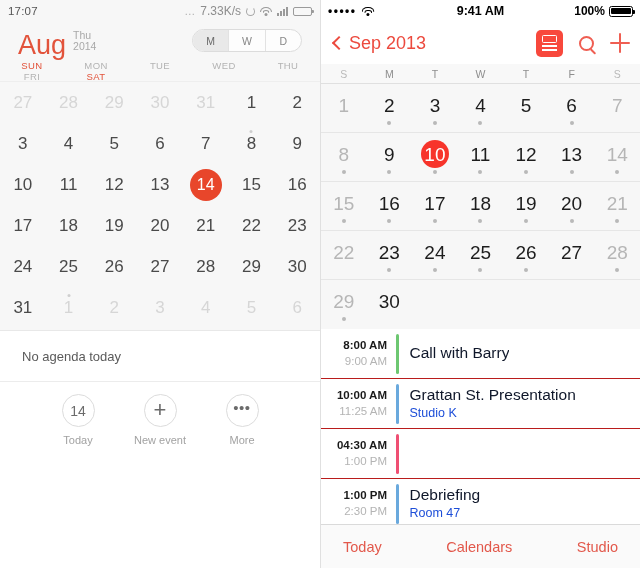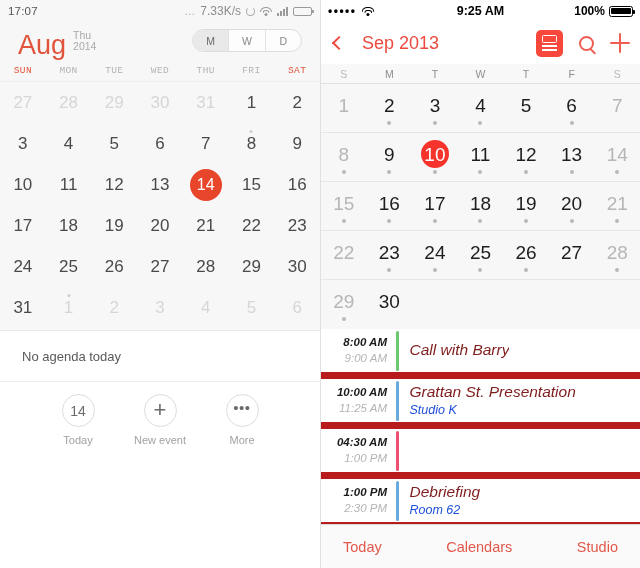--- a/index.html
+++ b/index.html
@@ -76,22 +76,22 @@
   }
   .seg div {
     flex: 1; display: flex; align-items: center; justify-content: center;
     font-size: 10.5px; color: #888; border-left: 1px solid #e2e2e2;
   }
   .seg div:first-child { border-left: none; }
   .seg div.on { background: #e9e9e9; color: #6a6a6a; }
 
   .l-dow {
     height: 22px; background: #f7f7f7; flex: none;
-    display: grid; grid-template-columns: repeat(7, 1fr);
-    align-items: center; border-bottom: 1px solid #eeeeee; font-family: Liberation Mono, monospace;
+    display: grid; grid-template-columns: repeat(5, 1fr);
+    align-items: center; border-bottom: 1px solid #eeeeee;
   }
   .l-dow span { text-align: center; font-size: 9.5px; letter-spacing: .4px; color: #b3b3b3; }
   .l-dow span.we { color: #e2533b; }
 
   .l-grid {
     flex: none; background: #f7f7f7;
     display: grid; grid-template-columns: repeat(7, 1fr);
     grid-auto-rows: 41px; padding-bottom: 2px;
   }
   .l-cell {
@@ -167,21 +167,21 @@
     content: ""; position: absolute; right: -3.5px; top: 3px;
     width: 2px; height: 4px; background: #000; border-radius: 0 1px 1px 0;
   }
   .batt-ios div { height: 100%; width: 100%; background: #000; border-radius: 1px; }
 
   .r-navbar {
     height: 42px; flex: none; background: #ffffff;
     display: flex; align-items: center; padding: 0 12px 0 10px;
     position: relative;
   }
-  .r-back { display: flex; align-items: center; gap: 18px; }
+  .r-back { display: flex; align-items: center; gap: 5px; }
   .chev {
     width: 10px; height: 10px; border-left: 2.6px solid #ec4a3e;
     border-bottom: 2.6px solid #ec4a3e; transform: rotate(45deg);
     margin-left: 3px;
   }
   .r-title { font-size: 18px; color: #ec4a3e; }
   .r-nav-actions {
     position: absolute; right: 10px; top: 0; height: 42px;
     display: flex; align-items: center; gap: 16px;
   }
@@ -235,28 +235,28 @@
   }
   .r-dot {
     width: 4px; height: 4px; border-radius: 50%; background: #b9b9b9;
     margin-top: 2px;
   }
   .r-dot.hidden { visibility: hidden; }
 
   .r-events { flex: 1; background: #ffffff; overflow: hidden; }
   .r-event {
     height: 50px; display: flex; align-items: center;
-    border-bottom: 7px solid #b91c1c; padding-left: 12px; font-style: italic;
+    border-bottom: 1px solid #b91c1c; padding-left: 12px;
   }
   .r-times { width: 63px; flex: none; text-align: right; padding-right: 9px; }
   .r-t-start { font-size: 11.5px; color: #1a1a1a; font-weight: bold; line-height: 1.35; }
   .r-t-end { font-size: 11.5px; color: #b4b4b4; line-height: 1.35; }
   .r-bar { width: 2.5px; height: 40px; flex: none; border-radius: 2px; }
   .r-einfo { padding-left: 11px; overflow: hidden; }
-  .r-etitle { font-size: 15.5px; color: #7f1d1d; line-height: 1.3; }
+  .r-etitle { font-size: 15.5px; color: #0f172a; line-height: 1.3; }
   .r-eloc { font-size: 12.5px; color: #1d4ed8; line-height: 1.3; }
 
   .r-toolbar {
     height: 44px; flex: none; background: #fafafa;
     border-top: 1px solid #dadada;
     display: flex; align-items: center; justify-content: space-between;
     padding: 0 22px;
   }
   .r-tool { font-size: 14.5px; color: #e2584b; }
 </style>
@@ -470,21 +470,21 @@
 
     <div class="r-statusbar">
       <div class="r-sb-left">
         <span class="r-signal">•••••</span>
         <span class="wifi-ios">
             <i></i>
             <i></i>
             <i></i>
           </span>
       </div>
-      <div class="r-sb-mid">9:25 AM</div>
+      <div class="r-sb-mid">9:41 AM</div>
       <div class="r-sb-right">
         <span>100%</span>
         <span class="batt-ios">
             <div></div>
           </span>
       </div>
     </div>
 
     <div class="r-navbar">
       <div class="r-back">
@@ -690,21 +690,21 @@
           <div class="r-bar" style="background: rgb(239, 79, 115);"></div>
         </div>
         <div class="r-event">
           <div class="r-times">
             <div class="r-t-start">1:00 PM</div>
             <div class="r-t-end">2:30 PM</div>
           </div>
           <div class="r-bar" style="background: rgb(106, 169, 221);"></div>
           <div class="r-einfo">
             <div class="r-etitle">Debriefing</div>
-            <div class="r-eloc">Room 62</div>
+            <div class="r-eloc">Room 47</div>
           </div>
         </div>
       </div>
 
     <div class="r-toolbar">
       <div class="r-tool">Today</div>
       <div class="r-tool">Calendars</div>
       <div class="r-tool">Studio</div>
     </div>
   </div>

